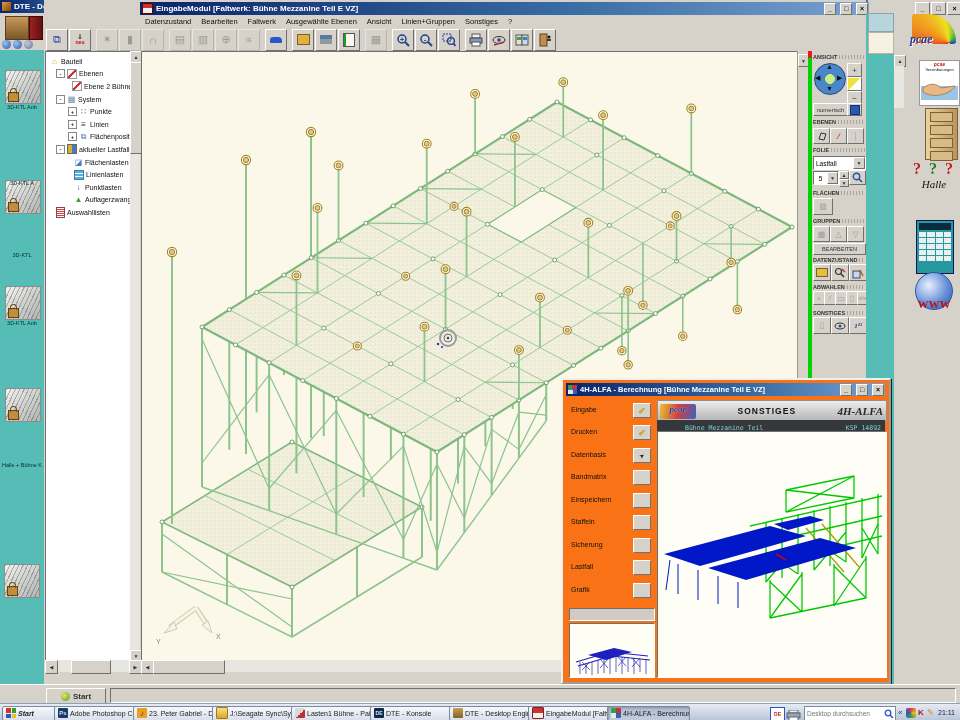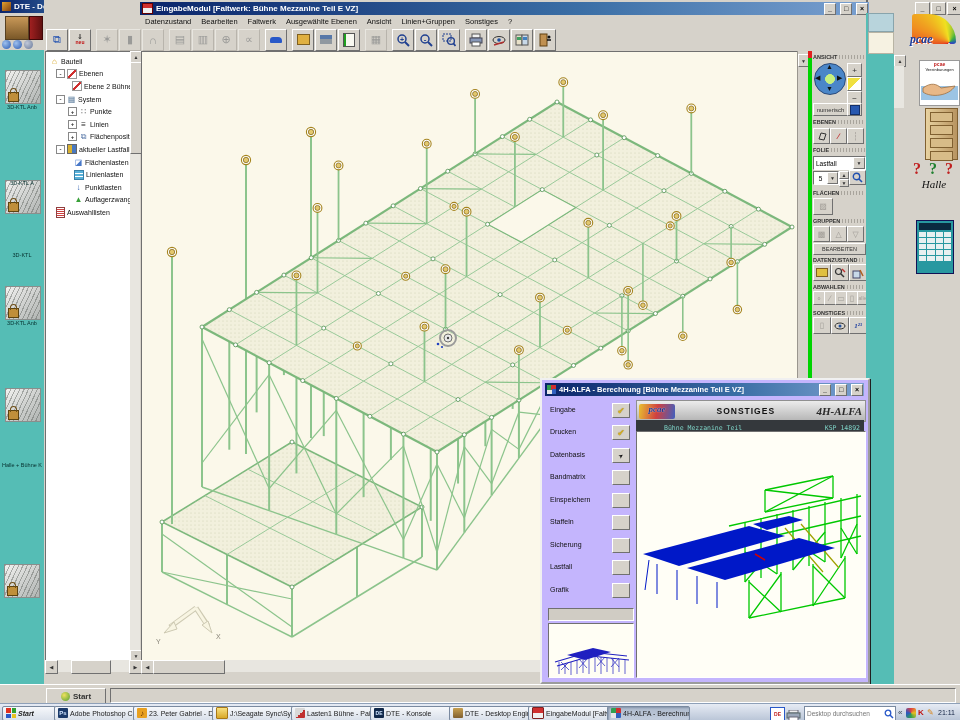--- a/index.html
+++ b/index.html
@@ -722,22 +722,26 @@
       <div style="height:5px;background:#e8f0f0"></div>
         <div style="height:5px;background:#e8f0f0"></div>
         <div style="height:5px;background:#e8f0f0"></div>
         <div style="height:5px;background:#e8f0f0"></div>
       <div style="height:5px;background:#e8f0f0"></div>
         <div style="height:5px;background:#e8f0f0"></div>
         <div style="height:5px;background:#e8f0f0"></div>
         <div style="height:5px;background:#e8f0f0"></div>
     </div>
   </div>
-
-  <div class="abs" style="left:540px;top:378px;width:326px;height:302px;background:#c4b5fd;border:2px outset #f0f0f0;box-shadow:1px 1px 0 #202020">
+  <div class="abs" style="left:908px;top:272px;width:52px;height:56px;text-align:center">
+    <div style="width:36px;height:36px;margin:0 auto;border-radius:50%;background:radial-gradient(circle at 35% 35%,#e8f0ff,#6890d8 55%,#2858a8);border:1px solid #2858a8"></div>
+    <div style="font:bold 11px 'Liberation Serif',serif;color:#c01010;margin-top:-12px">WWW</div>
+  </div>
+
+  <div class="abs" style="left:561px;top:378px;width:326px;height:302px;background:#f97316;border:2px outset #f0f0f0;box-shadow:1px 1px 0 #202020">
     <div class="tbarblue" style="position:absolute;left:3px;top:3px;width:316px;height:13px;padding:0 1px 0 2px;gap:3px">
       <span style="width:9px;height:9px;flex:none;background:conic-gradient(#d03030 25%,#3060c0 25% 50%,#e8e8e8 50% 75%,#30a050 75%)"></span>
       <span style="flex:1;overflow:hidden;white-space:nowrap;font-size:7.5px">4H-ALFA - Berechnung [Bühne Mezzanine Teil E VZ]</span>
       <span class="wbtn">_</span>
       <span class="wbtn">□</span>
       <span class="wbtn">×</span>
     </div>
 
     <div class="abs" style="left:6px;top:22px;width:86px;height:274px">
       <div class="abs dlbl" style="left:2px;top:4px">Eingabe</div>

